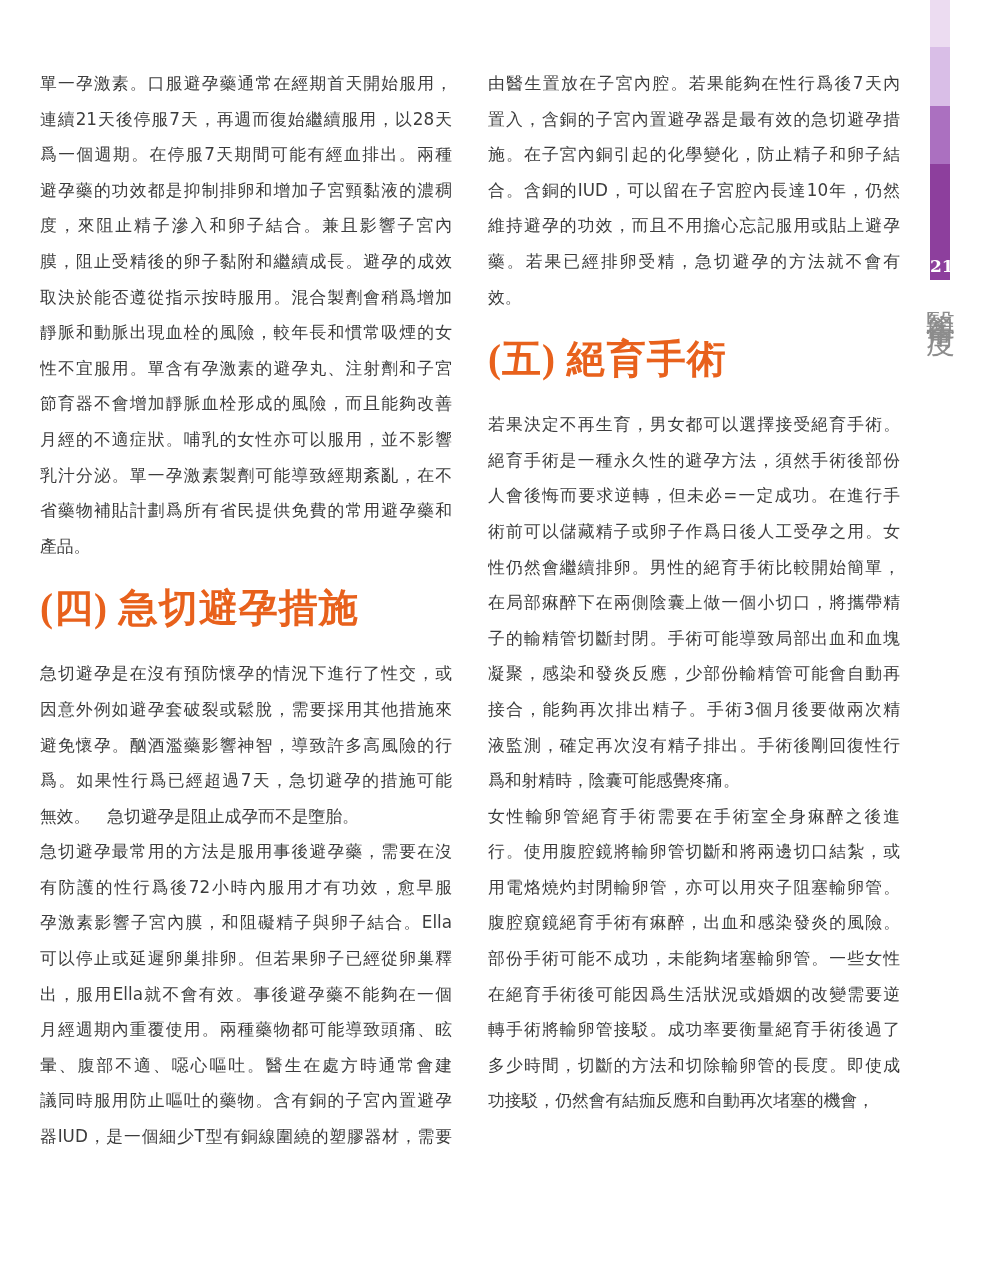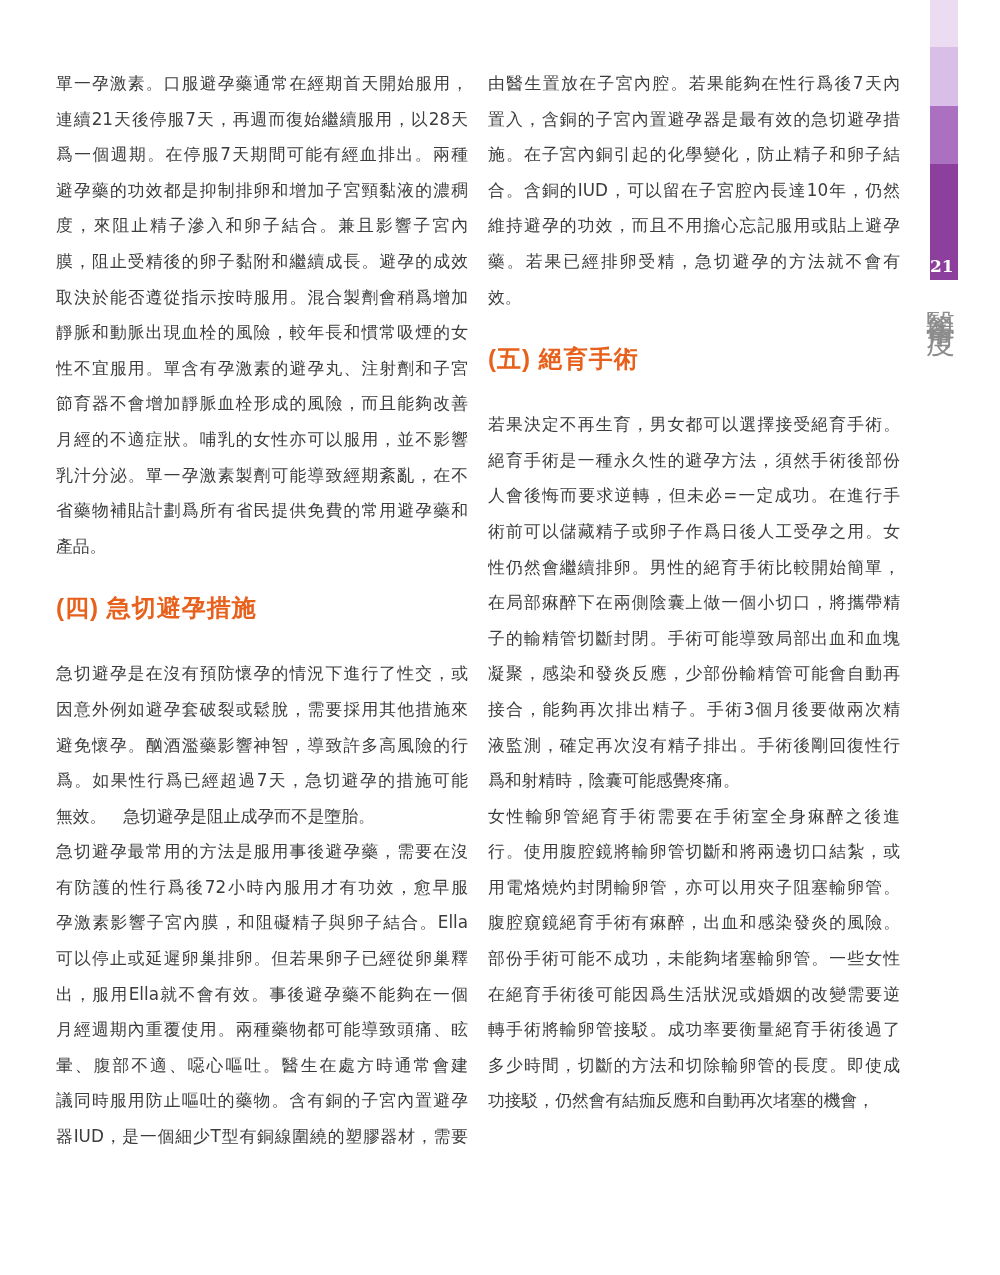--- a/index.html
+++ b/index.html
@@ -14,47 +14,47 @@
 
   
   .col{
     position:absolute;top:0;width:412px;
     padding-top:66px;
     color:#3c3c3c;
     font-size:16.8px;
     line-height:35.6px;
     font-weight:normal;
   }
-  .col-left{left:40px;margin-left:16px;}
+  .col-left{left:40px;}
   .col-right{left:488px;}
 
   .para{margin:0;}
   .para .line{
     text-align:justify;
     text-align-last:justify;
     overflow:hidden;
     height:35.6px;
   }
   .para:not(.continues) .line:last-child{
     text-align-last:left;
   }
 
   .section-heading{
-    font-family:Liberation Sans, sans-serif;
+    font-family:Liberation Serif, serif;
     font-weight:bold;
     color:#e8611c;
-    font-size:24px;
+    font-size:39px;
     line-height:40px;
     margin:24px 0 28px 0;
     letter-spacing:1px;
   }
 
   
   .strip{position:absolute;left:930px;top:0;width:20px;height:280px;}
-  .strip-block{width:28px;}
+  .strip-block{width:20px;}
   .strip-b1{height:47px;}
   .strip-b2{height:59px;}
   .strip-b3{height:58px;}
   .strip-b4{height:116px;position:relative;}
   .page-number{
     position:absolute;left:0;bottom:2px;width:20px;
     text-align:center;
     color:#ffffff;
     font-family:"DejaVu Serif",serif;
     font-weight:bold;

